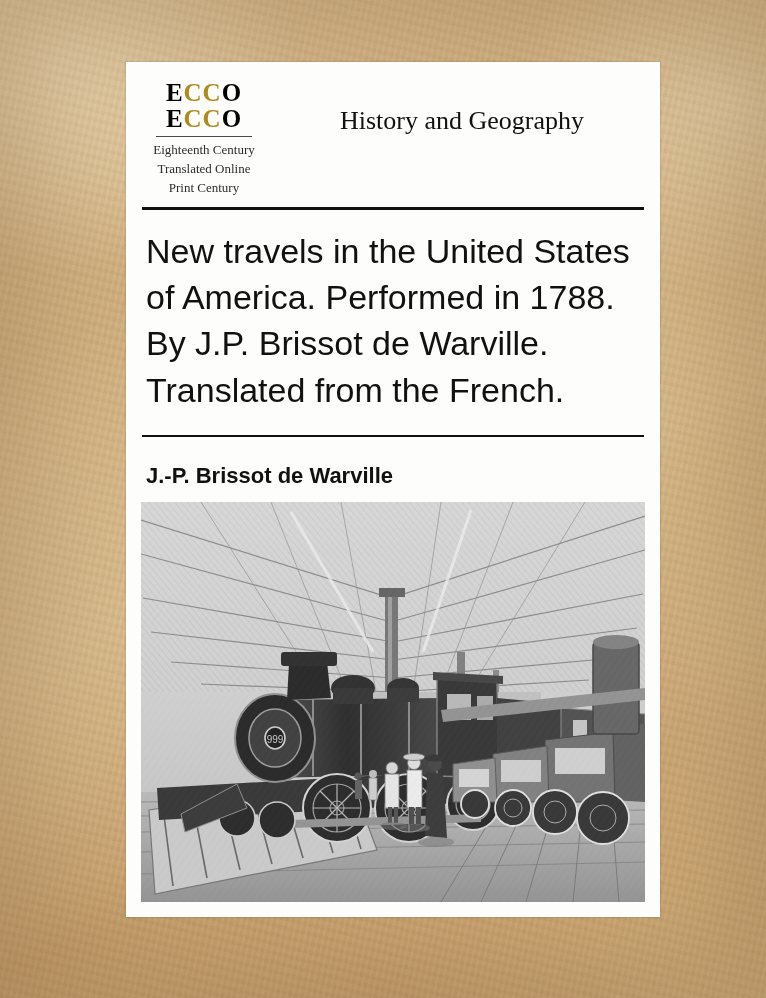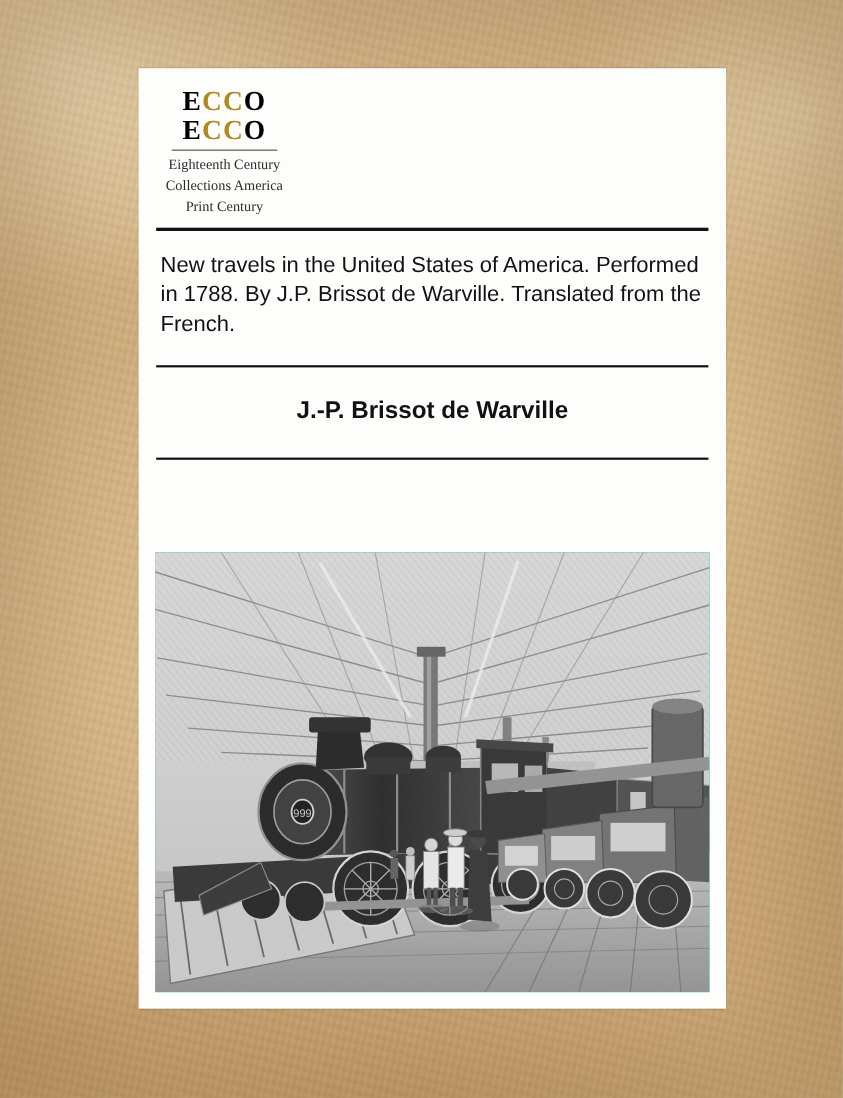--- a/index.html
+++ b/index.html
@@ -105,44 +105,43 @@
     background: #111;
     margin: 0 16px;
   }
   .rule.thin { height: 2px; }
 
   
   .title-block {
     padding: 18px 20px 22px 20px;
   }
   .title-text {
-    font-size: 20px;
+    font-size: 34px;
     line-height: 1.36;
     color: #111;
   }
 
   
   .author-block {
     padding: 26px 20px 30px 20px;
   }
   .author-text {
     font-size: 22px;
     font-weight: bold;
     color: #111;
-    text-align: center;
   }
 
   
   .illus-wrap {
     position: absolute;
     left: 15px;
     top: 440px;
     width: 504px;
     height: 400px;
-    background: #14b8a6;
+    background: #0ea5e9;
     overflow: hidden;
   }
   .illus-wrap svg { display: block; }
 </style>
 </head>
 <body>
 
 <div class="page-bg"></div>
 <div class="vignette"></div>
 
@@ -153,25 +152,26 @@
     <div class="ecco-logo">
       <div class="ecco-line ecco-row1">
         <span class="e">E</span><span class="o">CC</span><span class="e">O</span>
       </div>
       <div class="ecco-line ecco-row2">
         <span class="e">E</span><span class="o">CC</span><span class="e">O</span>
       </div>
       <div class="ecco-rule"></div>
       <div class="ecco-sub">
         <div>Eighteenth Century</div>
-        <div>Collections America</div>
+        <div>Translated Online</div>
         <div>Print Century</div>
       </div>
     </div>
 
+    <div class="category">History and Geography</div>
   </div>
 
   <div class="rule"></div>
 
   <div class="title-block">
     <div class="title-text">New travels in the United States of America. Performed in 1788. By J.P. Brissot de Warville. Translated from the French.</div>
   </div>
 
   <div class="rule thin"></div>
 

